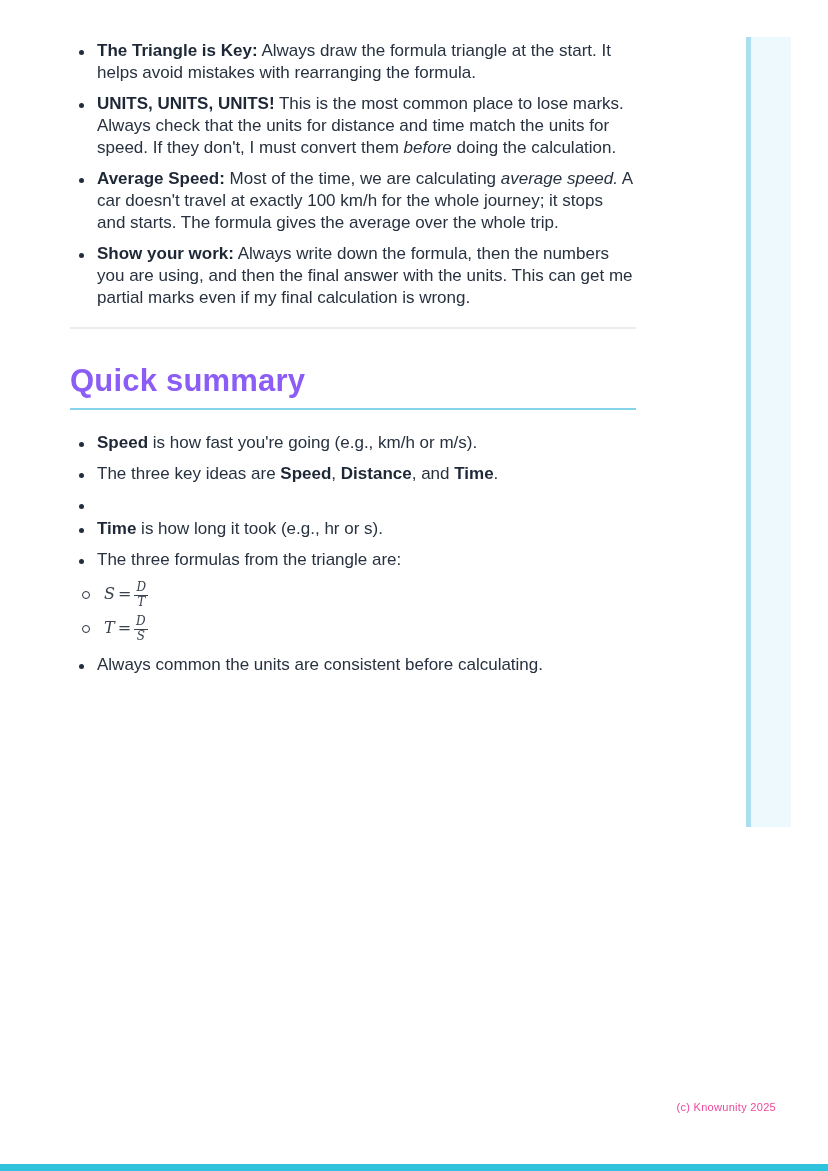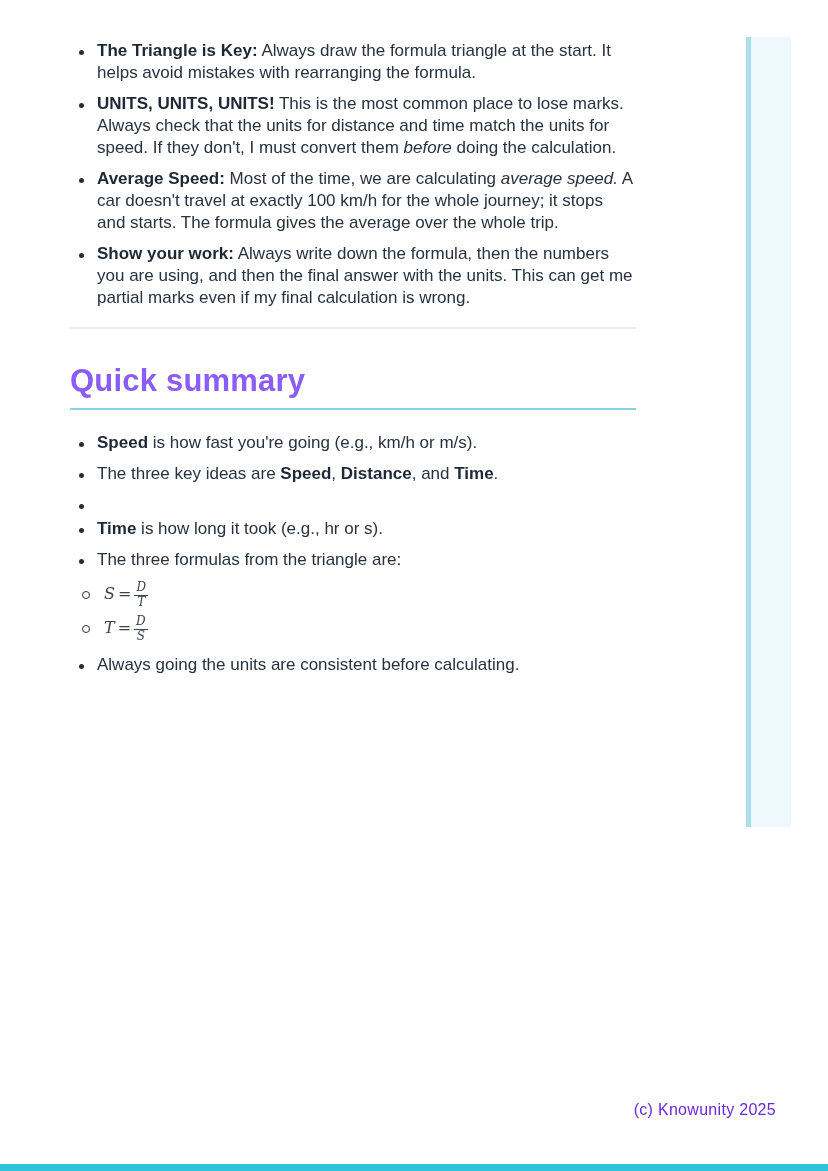--- a/index.html
+++ b/index.html
@@ -41,21 +41,21 @@
 
   
   .accent-strip{
     position:absolute;top:37px;left:746px;width:45px;height:790px;
     background:#edf9fc;border-left:5px solid #abdeee;box-sizing:border-box;
   }
 
   
   .footer{
     position:absolute;top:1101px;right:52px;
-    font-size:16px;color:#6d28d9;letter-spacing:.3px;
+    font-size:11px;color:#ec4899;letter-spacing:.3px;
   }
 
   
   .bottom-bar{position:absolute;left:0;bottom:0;width:828px;height:7px;background:#2fc2dc;}
 </style>
 </head>
 <body>
 
 <div class="content">
 
@@ -108,21 +108,21 @@
           <span class="circ"></span>
           <span class="math"><span class="mvar">S</span><span class="mop">=</span><span class="frac"><span class="num">D</span><span class="den">T</span></span></span>
         </div>
         <div class="sli">
           <span class="circ"></span>
           <span class="math"><span class="mvar">T</span><span class="mop">=</span><span class="frac"><span class="num">D</span><span class="den">S</span></span></span>
         </div>
       </div>
       <div class="li">
         <span class="dot"></span>
-        <p class="txt"><span>Always going the units are consistent before calculating.</span></p>
+        <p class="txt"><span>Always common the units are consistent before calculating.</span></p>
       </div>
     </div>
 
 </div>
 
 <div class="accent-strip"></div>
 
 <div class="footer">(c) Knowunity 2025</div>
 
 <div class="bottom-bar"></div>

